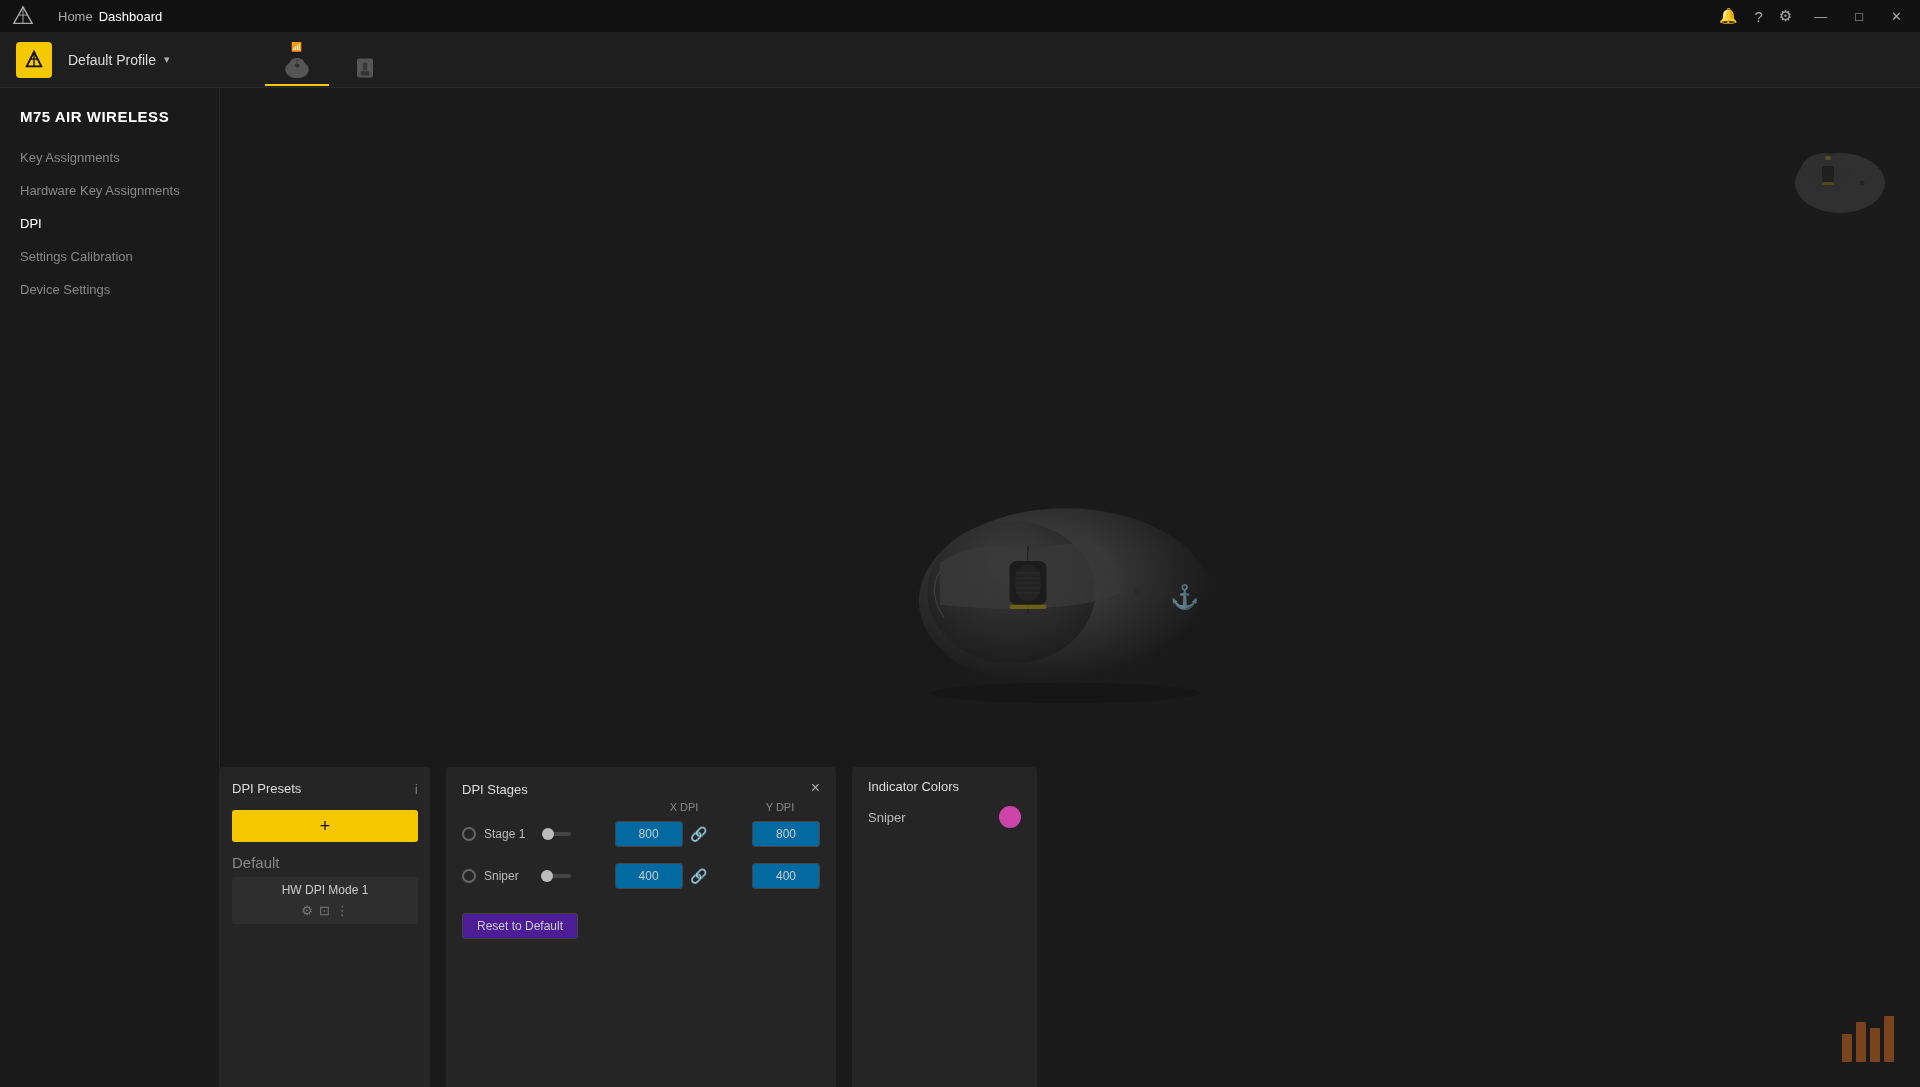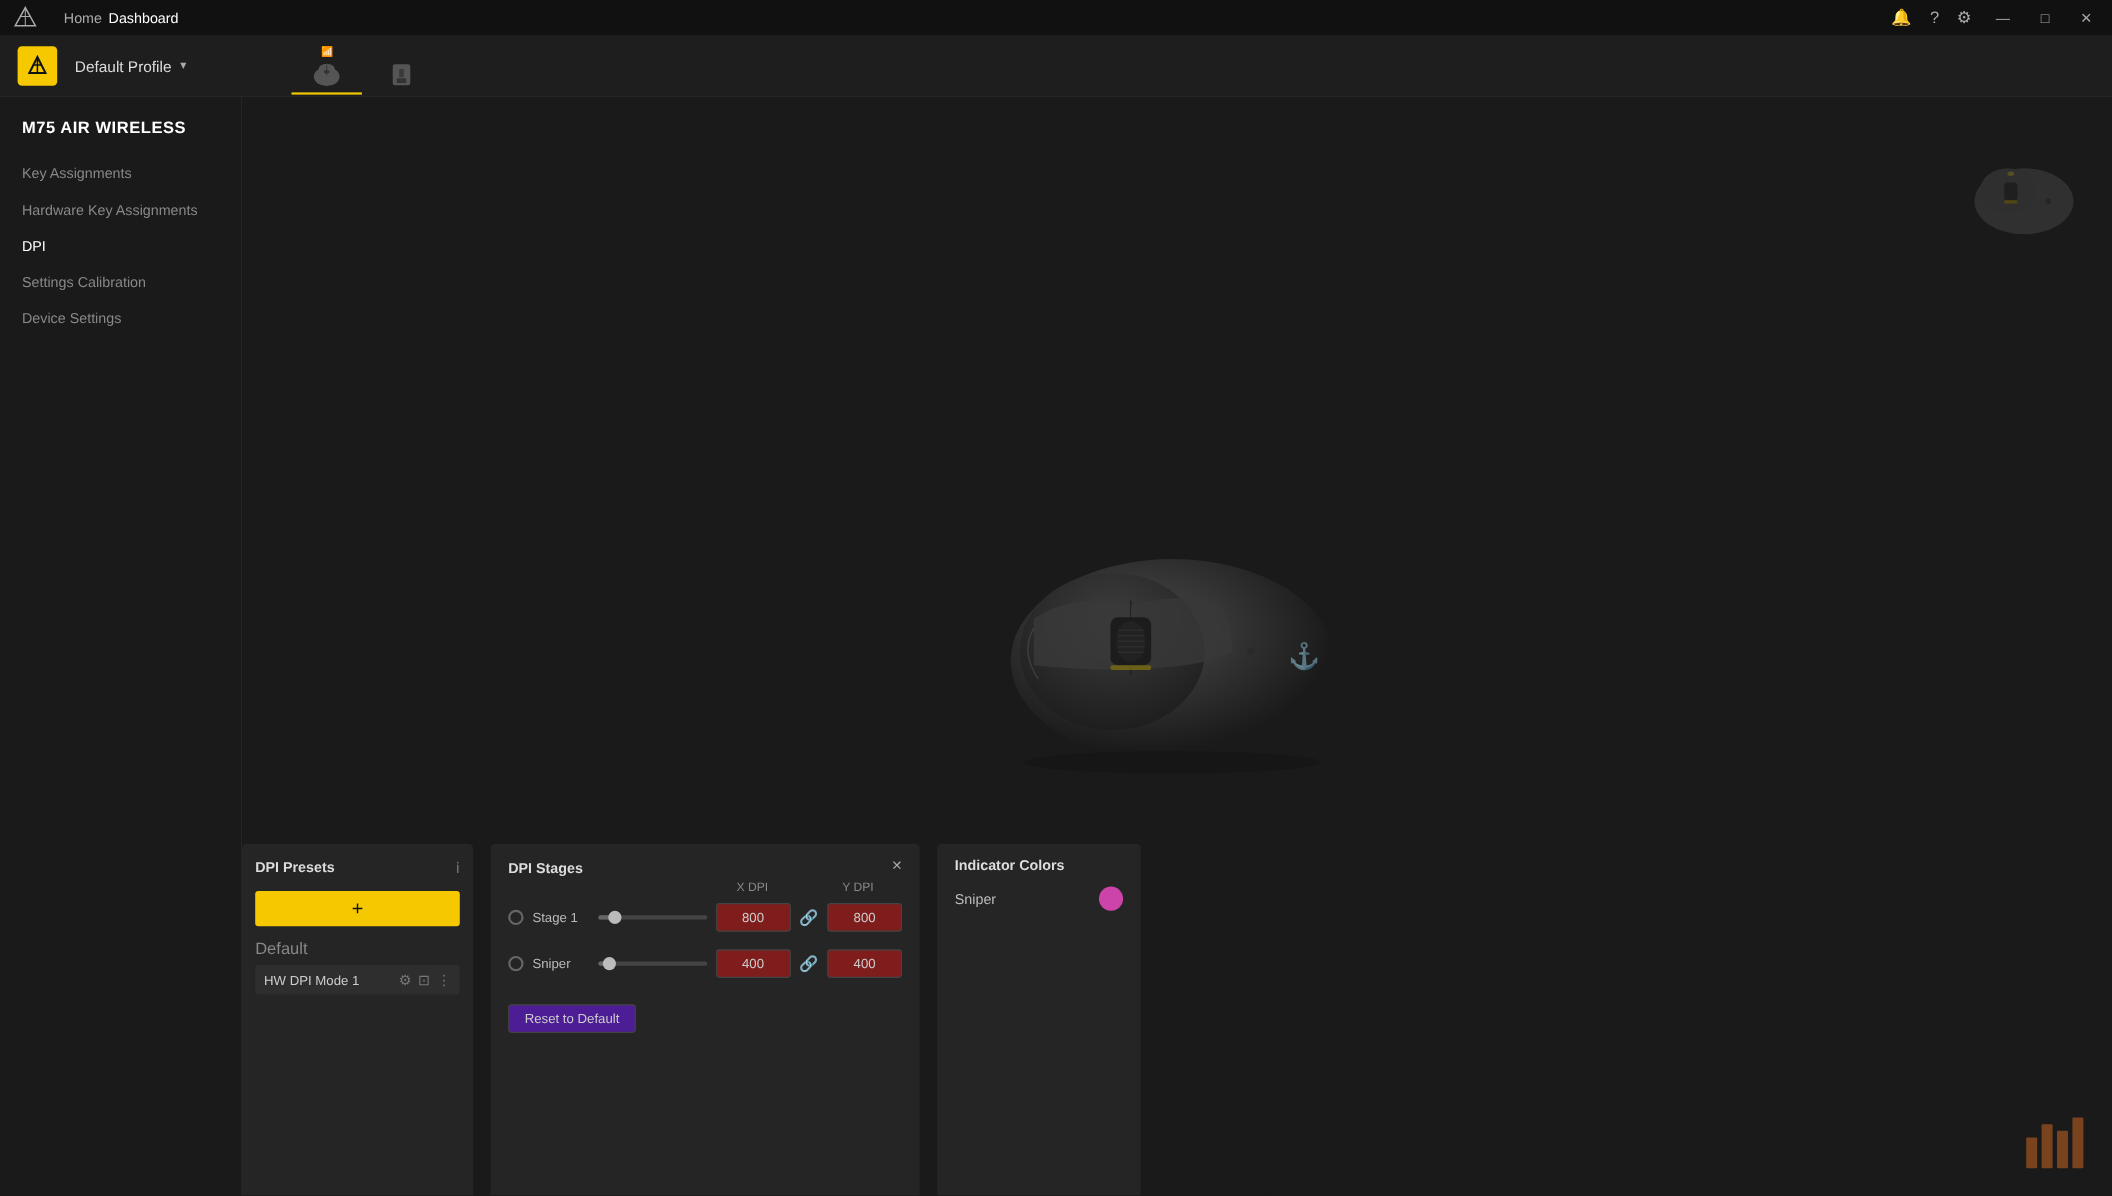--- a/index.html
+++ b/index.html
@@ -236,21 +236,21 @@
     .panel-header {
       display: flex;
       align-items: center;
       justify-content: space-between;
       margin-bottom: 12px;
     }
 
     .panel-title {
       color: #ddd;
       font-size: 13px;
-      font-weight: 700;
+      font-weight: 400;
     }
 
     .panel-info-icon {
       color: #777;
       font-size: 14px;
       cursor: pointer;
     }
 
     .add-preset-btn {
       width: 100%;
@@ -273,20 +273,21 @@
       margin-bottom: 6px;
     }
 
     .preset-item {
       display: flex;
       align-items: center;
       background: #2e2e2e;
       border-radius: 3px;
       padding: 6px 8px;
       gap: 6px;
+      flex-direction: column;
     }
 
     .preset-item-name {
       flex: 1;
       color: #ccc;
       font-size: 12px;
       overflow: hidden;
       text-overflow: ellipsis;
       white-space: nowrap;
     }
@@ -384,26 +385,27 @@
       border-radius: 50%;
       position: absolute;
       top: -4px;
       transform: translateX(-50%);
       cursor: grab;
     }
 
     .dpi-input {
       width: 68px;
       height: 26px;
-      background: #7f1d1d;
+      background: #0369a1;
       border: 1px solid #444;
       border-radius: 3px;
       color: #ccc;
       text-align: center;
       font-size: 12px;
+      margin-left: 36px;
     }
 
     .dpi-link-icon {
       color: #888;
       font-size: 14px;
       cursor: pointer;
       flex-shrink: 0;
     }
 
     .reset-btn {

